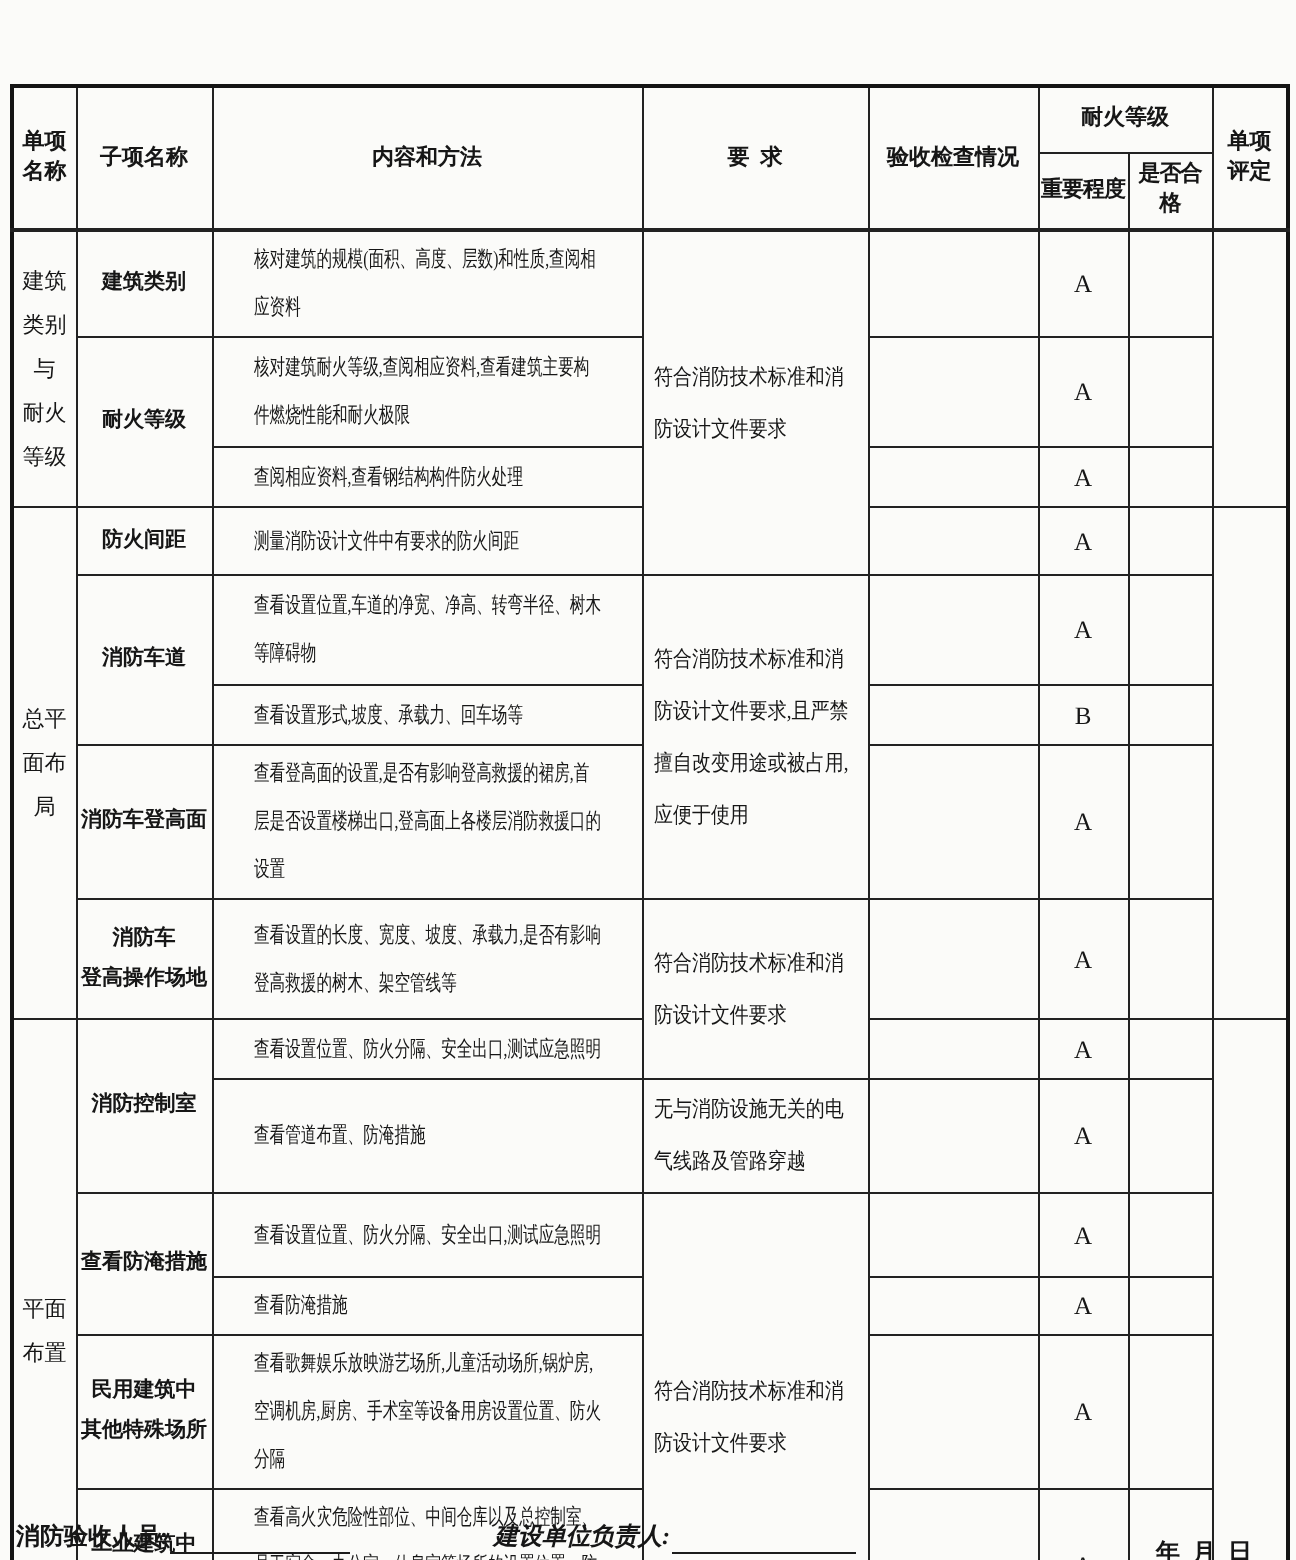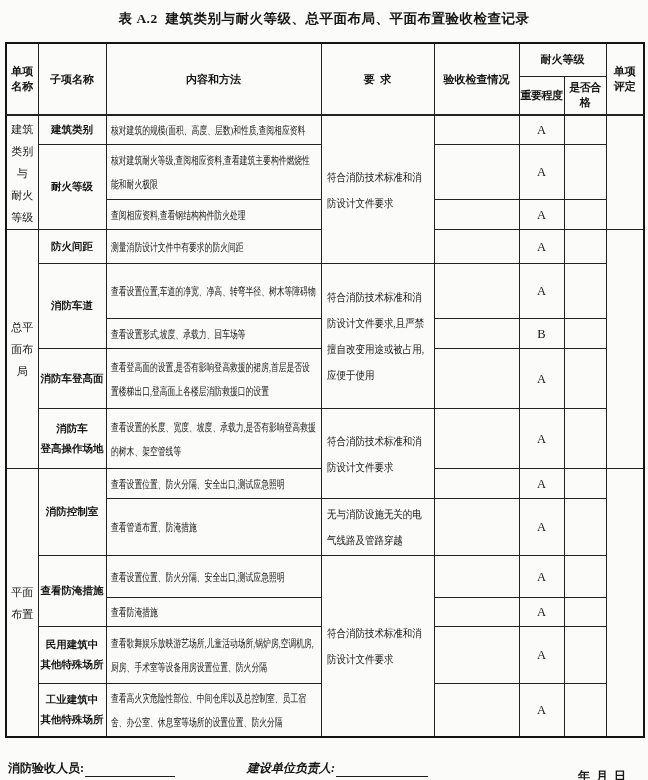--- a/index.html
+++ b/index.html
@@ -40,21 +40,21 @@
   .nowrap { white-space: pre; }
 
   td.sec {
     text-align: center; font-size: 11px; line-height: 22px;
     white-space: pre-line; font-weight: normal;
   }
   td.sub {
     text-align: center; font-size: 10.5px; line-height: 20px;
     white-space: pre-line; padding: 0 1px; font-weight: bold;
   }
-  td.meth { text-align: left; padding: 2px 4px; }
+  td.meth { text-align: left; padding: 2px 20px; }
   .meth-inner {
     display: block; font-size: 11px; line-height: 24px;
     width: 141%; transform: scaleX(0.709); transform-origin: 0 50%;
   }
   td.req { text-align: left; padding: 2px 5px; }
   .req-inner {
     display: block; font-size: 11px; line-height: 26px;
     width: 116%; transform: scaleX(0.862); transform-origin: 0 50%;
   }
   td.insp, td.qual, td.ieval { background: transparent; }
@@ -75,21 +75,20 @@
     border-bottom: 1.5px solid #1c1c1c; margin-left: 1px;
   }
   .blank-inspector { width: 90px; }
   .blank-builder { width: 92px; }
 </style>
 </head>
 <body>
 
 <div class="page">
 
-  <div class="doc-title">表 A.2  建筑类别与耐火等级、总平面布局、平面布置验收检查记录</div>
 
   <table class="rec">
     <colgroup>
       <col style="width:32px">
         <col style="width:68px">
         <col style="width:215px">
         <col style="width:113px">
       <col style="width:85px">
         <col style="width:45px">
         <col style="width:42px">

